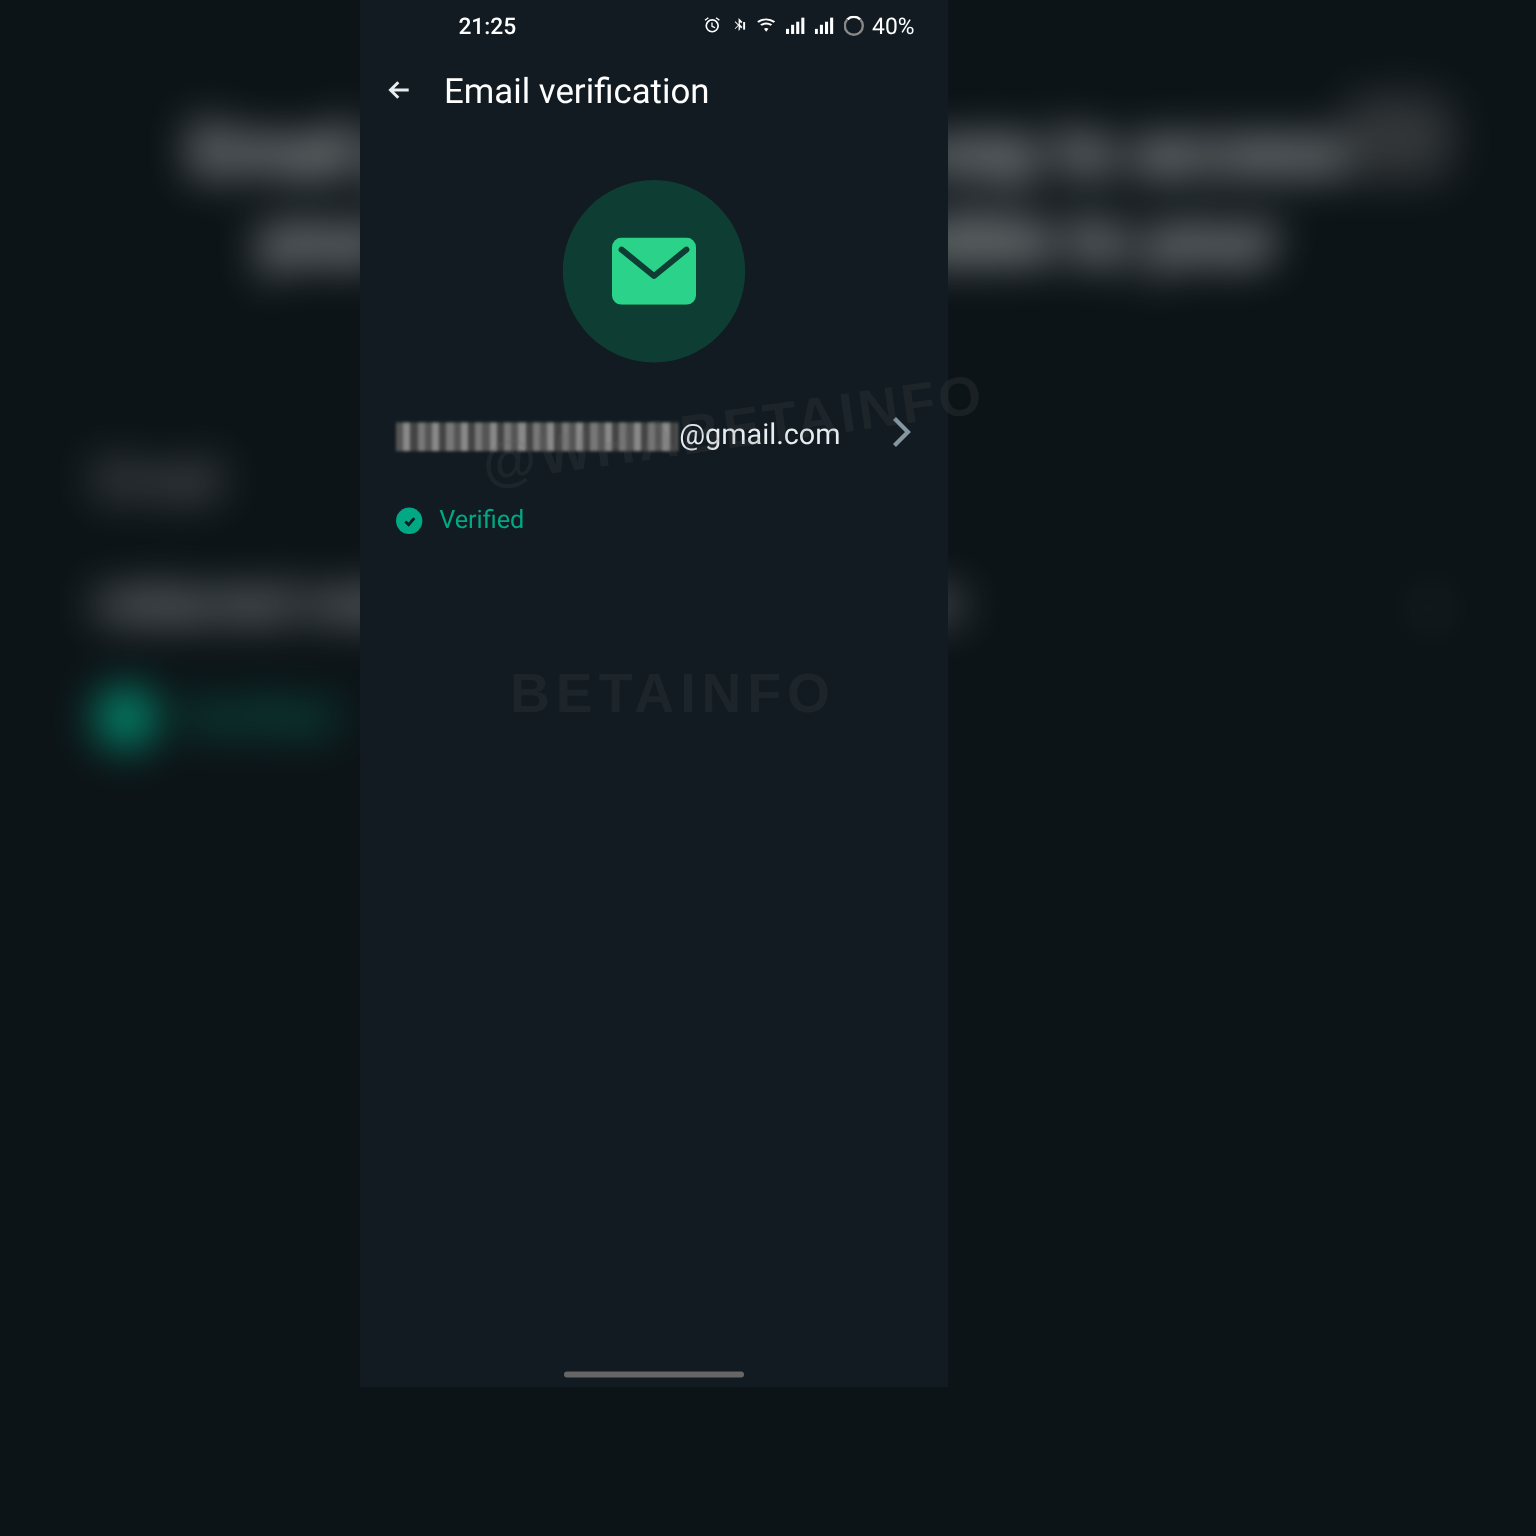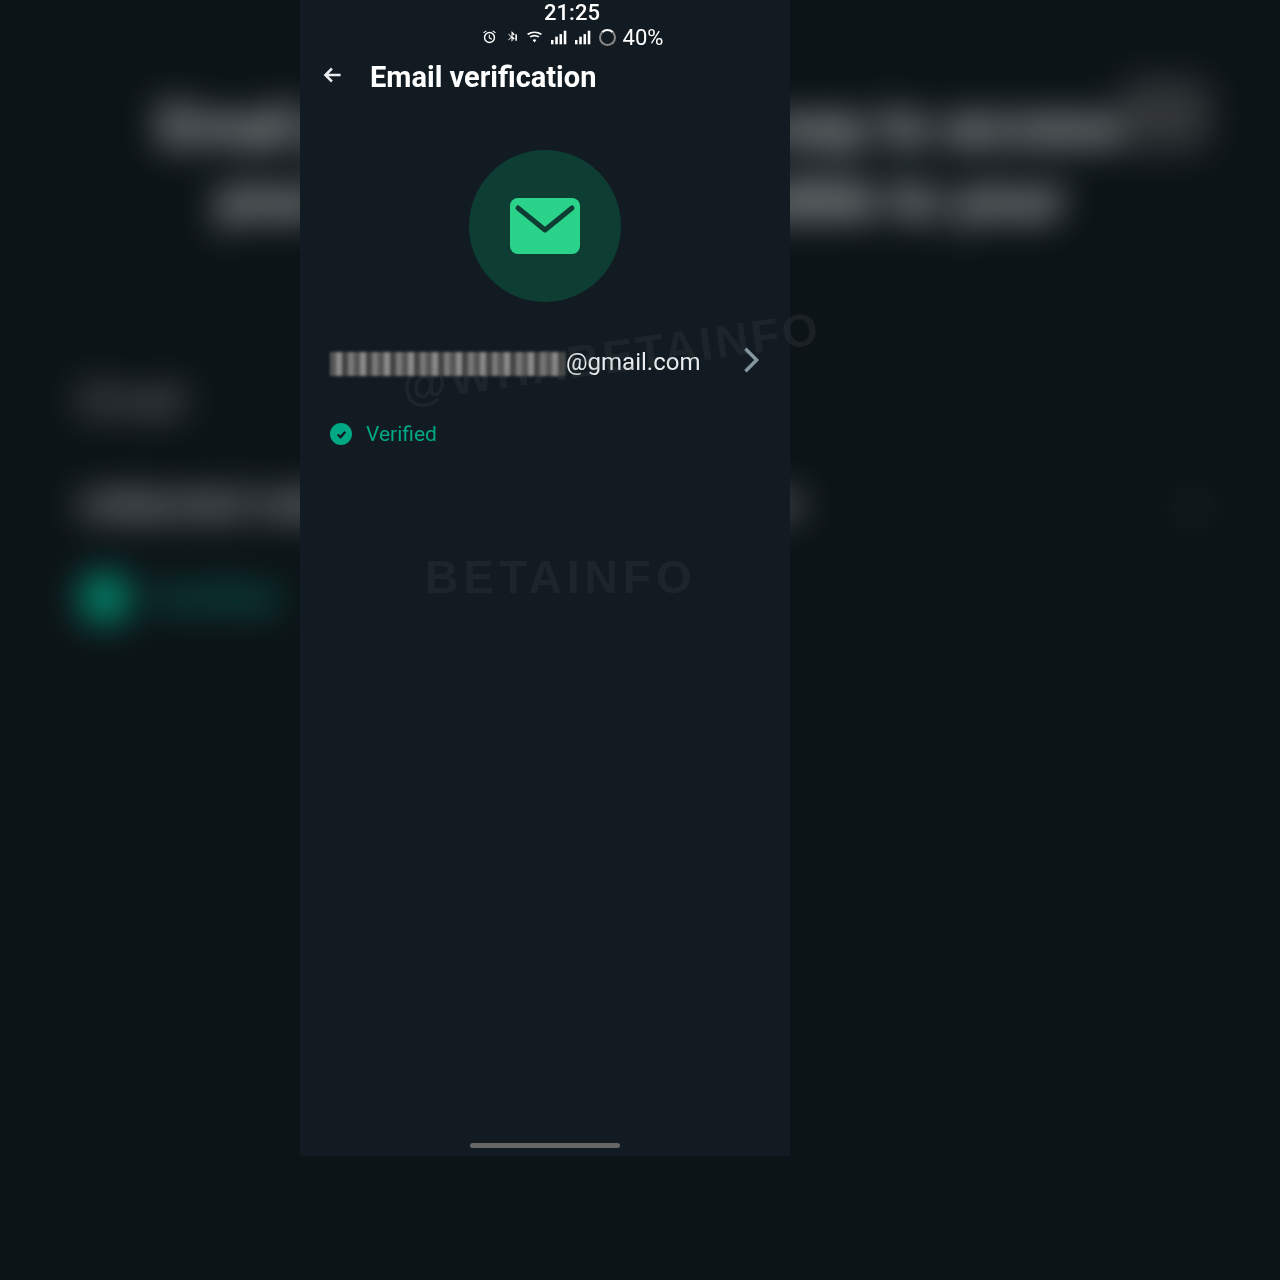--- a/index.html
+++ b/index.html
@@ -91,24 +91,23 @@
       height: 1156px;
       background: #111b21;
       color: #e9edef;
     }
     
     .status-bar {
       height: 42px;
       display: flex;
       align-items: center;
       padding: 0 28px 0 82px;
-      font-size: 22px;
+      font-size: 19px;
       color: #fff;
       justify-content: space-between;
-      flex-direction: column;
     }
     .status-time {
       font-weight: 500;
     }
     .status-icons {
       display: flex;
       align-items: center;
       gap: 7px;
     }
     .status-icons svg {
@@ -127,21 +126,21 @@
       display: flex;
       align-items: center;
       padding: 0 20px;
       gap: 24px;
     }
     .back-btn {
       color: #e9edef;
     }
     .app-title {
       font-size: 29px;
-      font-weight: 700;
+      font-weight: 400;
       color: #fff;
     }
     
     .content {
       padding: 30px 30px 0 30px;
       text-align: center;
     }
     .hero-circle {
       width: 152px;
       height: 152px;

